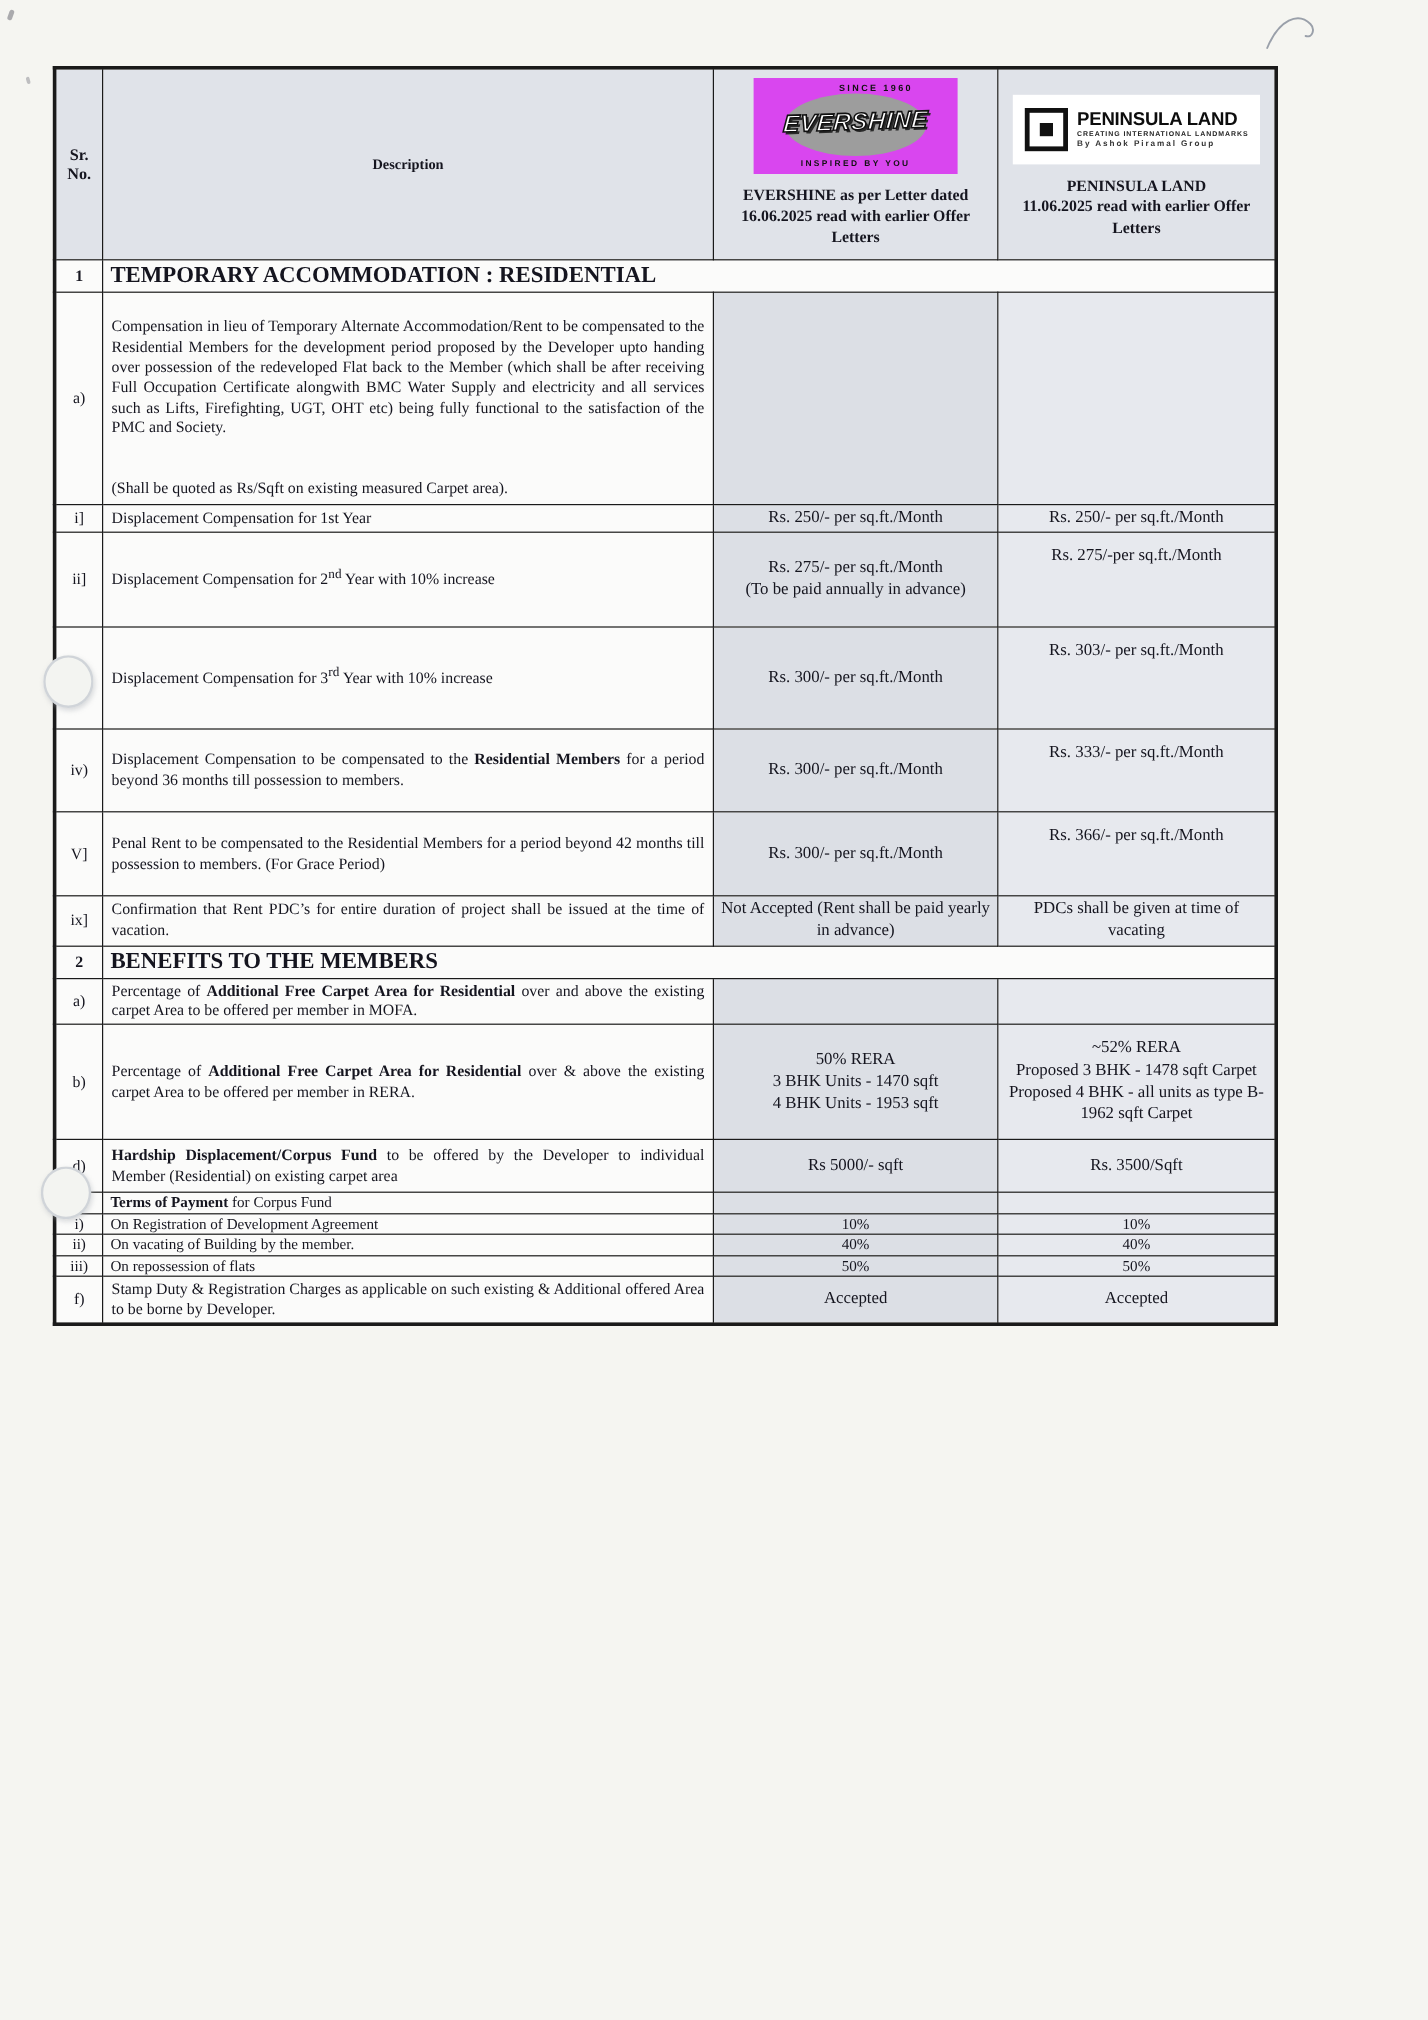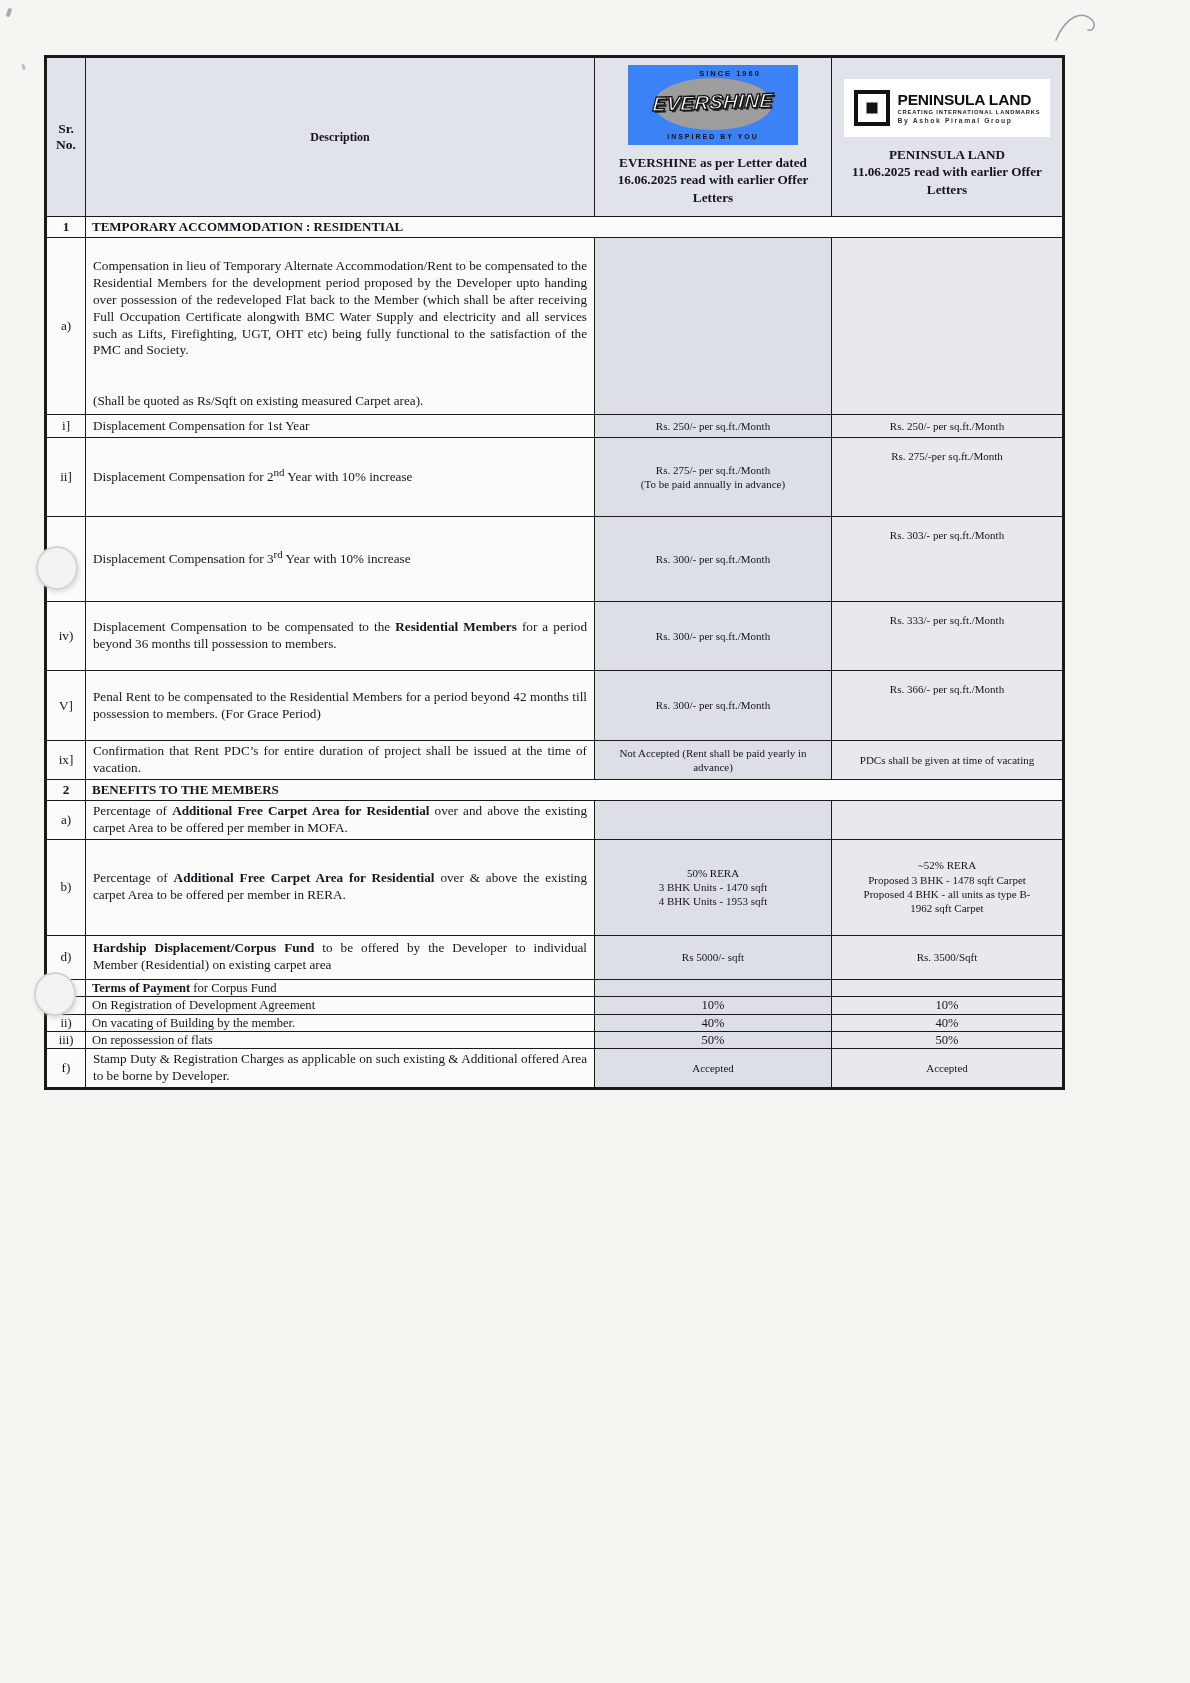--- a/index.html
+++ b/index.html
@@ -21,40 +21,40 @@
   td,th{border:1.6px solid #1a1a1a;padding:2px 6px;vertical-align:middle;overflow:hidden;}
   
   tr.hdr th{background:#e0e3e9;font-weight:bold;}
   th.sr-h{white-space:pre-line;font-size:13.5px;text-align:center;}
   th.desc-h{font-size:12px;text-align:center;}
   th.logo-col{vertical-align:top;padding-top:7px;}
   th.ev-h{background:#dde0e6;}
   th.pl-h{background:#e8eaee;}
   .col-title{white-space:pre-line;font-size:13.2px;font-weight:bold;text-align:center;margin-top:9px;line-height:1.32;}
   
-  .logo-ev{width:170px;height:80px;background:#3b82f6;margin:0 auto;position:relative;font-family:"Liberation Sans",sans-serif;}
+  .logo-ev{width:170px;height:80px;background:#d946ef;margin:0 auto;position:relative;font-family:"Liberation Sans",sans-serif;}
   .ev-since{position:absolute;top:4px;left:0;right:0;text-align:center;padding-left:34px;font-size:7.5px;font-weight:bold;letter-spacing:2px;color:#111;}
   .ev-oval{position:absolute;top:13px;left:26px;width:118px;height:52px;background:#9d9d9d;border-radius:50%;}
   .ev-name{position:absolute;top:26px;left:0;right:0;text-align:center;font-weight:900;font-style:italic;font-size:20px;color:#fff;-webkit-text-stroke:1.3px #101010;text-shadow:2px 2px 0 #2a2a2a;transform:skewX(-6deg) rotate(-2deg);letter-spacing:.5px;}
   .ev-inspired{position:absolute;bottom:5px;left:0;right:0;text-align:center;font-size:7px;font-weight:bold;letter-spacing:2px;color:#111;}
   .logo-pl{width:206px;height:58px;background:#fff;margin:14px auto 0;display:flex;align-items:center;justify-content:center;gap:8px;font-family:"Liberation Sans",sans-serif;}
   .pl-icon{width:28px;height:28px;border:4px solid #111;position:relative;flex:0 0 auto;}
   .pl-icon-inner{position:absolute;width:11px;height:11px;background:#111;top:50%;left:50%;transform:translate(-50%,-50%);}
   .pl-text{display:flex;flex-direction:column;align-items:flex-start;line-height:1.15;}
   .pl-name{font-weight:bold;font-size:15.5px;letter-spacing:-0.2px;color:#0d0d0d;white-space:nowrap;}
   .pl-sub1{font-size:5.8px;font-weight:bold;letter-spacing:.8px;color:#222;}
   .pl-sub2{font-size:6.8px;letter-spacing:1.6px;color:#333;margin-top:2px;}
   
   td.sr{text-align:center;font-size:13.2px;}
   td.desc{font-size:13.2px;line-height:1.28;text-align:justify;padding:2px 7px;}
-  td.val{font-size:11px;text-align:center;line-height:1.3;padding:2px 5px;}
+  td.val{font-size:14px;text-align:center;line-height:1.3;padding:2px 5px;}
   td.ev{background:#dcdfe5;}
   td.pl{background:#e7e9ee;}
   tr.sec td{font-weight:bold;background:#fbfbfa;}
-  tr.sec td.section-title{font-size:13px;text-align:left;margin-left:16px;}
+  tr.sec td.section-title{font-size:19px;text-align:left;margin-left:16px;}
   tr.r-sm td{font-size:12.6px;line-height:1.15;padding:1px 6px;}
   td.pad-top{vertical-align:top;padding-top:20px;}
   td.vtop{vertical-align:top;padding-top:11px;}
   sup{font-size:11px;line-height:0;}
   
   .hole-punch{position:absolute;width:42px;height:44px;border-radius:50%;background:#f3f4f1;box-shadow:inset 0 0 0 2px rgba(196,202,208,.75), 1px 2px 4px rgba(170,176,182,.45);z-index:5;}
   .hp1{left:36px;top:546px;}
   .hp2{left:34px;top:972px;}
   .pen-mark{position:absolute;left:1048px;top:6px;z-index:5;}
   .ink-speck{position:absolute;left:7px;top:8px;width:4px;height:9px;background:#8a8a90;border-radius:2px;transform:rotate(20deg);opacity:.7;}

